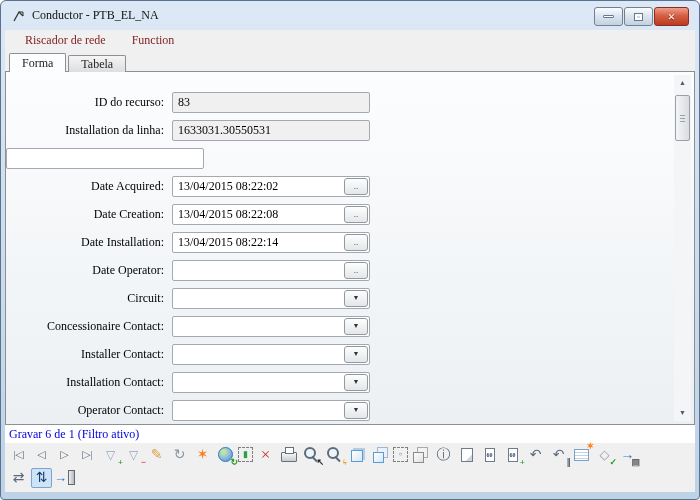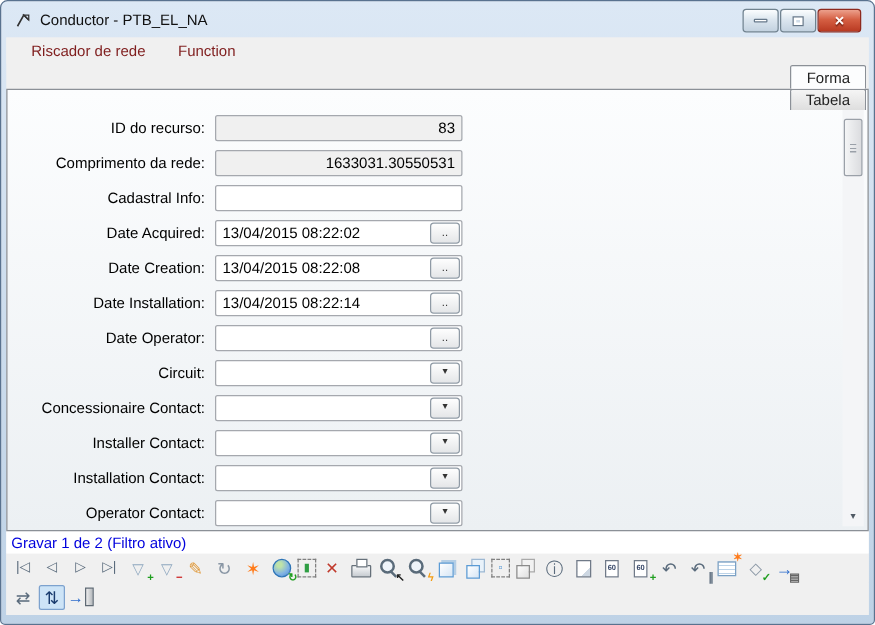--- a/index.html
+++ b/index.html
@@ -1,47 +1,47 @@
 <!DOCTYPE html>
 <html><head>
 <meta charset="utf-8">
 <style>
   * { box-sizing: border-box; margin: 0; padding: 0; }
   html,body { width:700px; height:500px; font-family:"Liberation Sans", sans-serif; background:#fff; }
   .window { width:700px; height:500px; border:1px solid #59728f; border-radius:6px 6px 4px 4px;
-            background:linear-gradient(#dce8f5,#bed2e6); padding:0 4px 8px 4px; overflow:hidden; }
+            background:linear-gradient(#dce8f5,#bed2e6); padding:0 4px 8px 4px; overflow:hidden;font-family:Liberation Serif, serif; }
   .titlebar { height:29px; display:flex; align-items:center; padding:0 6px; position:relative; }
   .title-icon { width:16px; height:16px; margin-right:5px; }
   .title-text { font-size:12px; color:#111; }
   .win-controls { position:absolute; top:6px; right:6px; display:flex; gap:1px; }
   .win-btn { width:29px; height:19px; border:1px solid #70828f; border-radius:3px;
              background:linear-gradient(#fbfdfe,#dce6ef 45%,#c3d2e0); display:flex; align-items:center; justify-content:center; cursor:pointer; }
   .win-btn.close { width:35px; background:linear-gradient(#eca08c,#d55f43 45%,#b93a22); border-color:#8e2a1e; }
   .g-min { width:11px; height:3px; background:#fff; border:1px solid #66788a; border-radius:1px; }
   .g-restore { width:9px; height:8px; border:1px solid #66788a; background:#fff; position:relative; }
   .g-restore::after { content:""; position:absolute; left:2px; top:2px; width:3px; height:2px; background:#cfdce8; }
   .g-close { color:#fff; font-weight:bold; font-size:13px; line-height:1; text-shadow:0 1px 1px #7a2416; }
   .client { height:462px; display:flex; flex-direction:column; background:#f0f0f0; }
   .menubar { height:21px; display:flex; align-items:center; gap:26px; padding-left:20px; background:#f0f0f0; }
   .menu-item { font-size:12px; color:#7f1d1d; cursor:default; }
-  .tabbar { height:20px; display:flex; align-items:flex-end; padding-left:4px; position:relative; z-index:2;flex-direction:column; }
+  .tabbar { height:20px; display:flex; align-items:flex-end; padding-left:4px; position:relative; z-index:2; }
   .tab { margin-right:2px; padding:0 12px; font-size:12px; line-height:16px; height:17px;
          border:1px solid #8b9097; border-bottom:none; border-radius:2px 2px 0 0;
          background:linear-gradient(#f5f5f5,#dedede); color:#222; position:relative; top:1px; cursor:pointer; }
   .tab.active { background:#fcfdfe; height:19px; line-height:18px; z-index:3; }
   .content { flex:1; border:1px solid #8b9097; background:linear-gradient(#fcfdfe,#ecf0f3); position:relative; overflow:hidden; }
   .form { padding-top:16px;border-radius:20px; }
   .form-row { height:28px; display:flex; align-items:center; }
   .row-label { width:166px; text-align:right; padding-right:8px; font-size:12px; color:#000; }
   .fieldbox { width:198px; height:21px; border:1px solid #a5a8ae; border-radius:2px; background:#fff;
               display:flex; align-items:center; }
   .fieldbox.readonly { background:#f0f0f0; }
   .fieldbox input { flex:1; min-width:0; height:100%; border:none; background:transparent; font-family:inherit;
                     font-size:12px; padding:0 5px; color:#000; outline:none; }
-  .fieldbox input.right { text-align:right; }
+  .fieldbox input.right { }
   .mini-btn { width:24px; height:17px; margin-right:1px; border:1px solid #8f9aa5; border-radius:3px;
               background:linear-gradient(#fefefe,#e4e6e8); font-size:9px; line-height:8px; color:#333; cursor:pointer;
               font-family:inherit; flex:0 0 auto; }
   .mini-btn.drop { font-size:7px; }
   .vscroll { position:absolute; right:3px; top:3px; bottom:3px; width:17px; background:#f4f5f7; }
   .vs-arrow { position:absolute; left:0; width:17px; height:16px; display:flex; align-items:center; justify-content:center;
               font-size:7px; color:#50holders5a64; color:#505a64; cursor:pointer; }
   .vs-up { top:0; } .vs-down { bottom:0; }
   .vs-thumb { position:absolute; left:1px; right:1px; top:20px; height:46px; border:1px solid #9aa0a8; border-radius:2px;
               background:linear-gradient(90deg,#f4f5f6,#dbdcdf); cursor:pointer; }
@@ -126,29 +126,28 @@
       <div class="form">
   <div class="form-row">
     <label class="row-label">ID do recurso:</label>
     <div class="fieldbox readonly">
       <input class="right" readonly="" value="83" style="">
 
     </div>
   </div>
 
   <div class="form-row">
-    <label class="row-label">Comprimento da rede:</label>
+    <label class="row-label">Installation da linha:</label>
     <div class="fieldbox readonly">
       <input class="right" readonly="" value="1633031.30550531" style="">
 
     </div>
   </div>
 
   <div class="form-row">
-    <label class="row-label">Cadastral Info:</label>
     <div class="fieldbox">
       <input style="">
 
     </div>
   </div>
 
   <div class="form-row">
     <label class="row-label">Date Acquired:</label>
     <div class="fieldbox">
       <input value="13/04/2015 08:22:02" style="">
@@ -220,21 +219,21 @@
     </div>
   </div>
 </div>
       <div class="vscroll">
         <div class="vs-arrow vs-up">▲</div>
         <div class="vs-thumb"></div>
         <div class="vs-arrow vs-down">▼</div>
       </div>
     </div>
 
-    <div class="statusbar">Gravar 1 de 2 (Filtro ativo)</div>
+    <div class="statusbar">Gravar 6 de 1 (Filtro ativo)</div>
 
     <div class="toolbar" id="toolbar-main">
   <div class="tb-icon">
     <span class="glyph" style="color: rgb(90, 107, 124); font-size: 11px;">|◁</span>
 
   </div>
 
   <div class="tb-icon">
     <span class="glyph" style="color: rgb(90, 107, 124); font-size: 11px;">◁</span>
 

